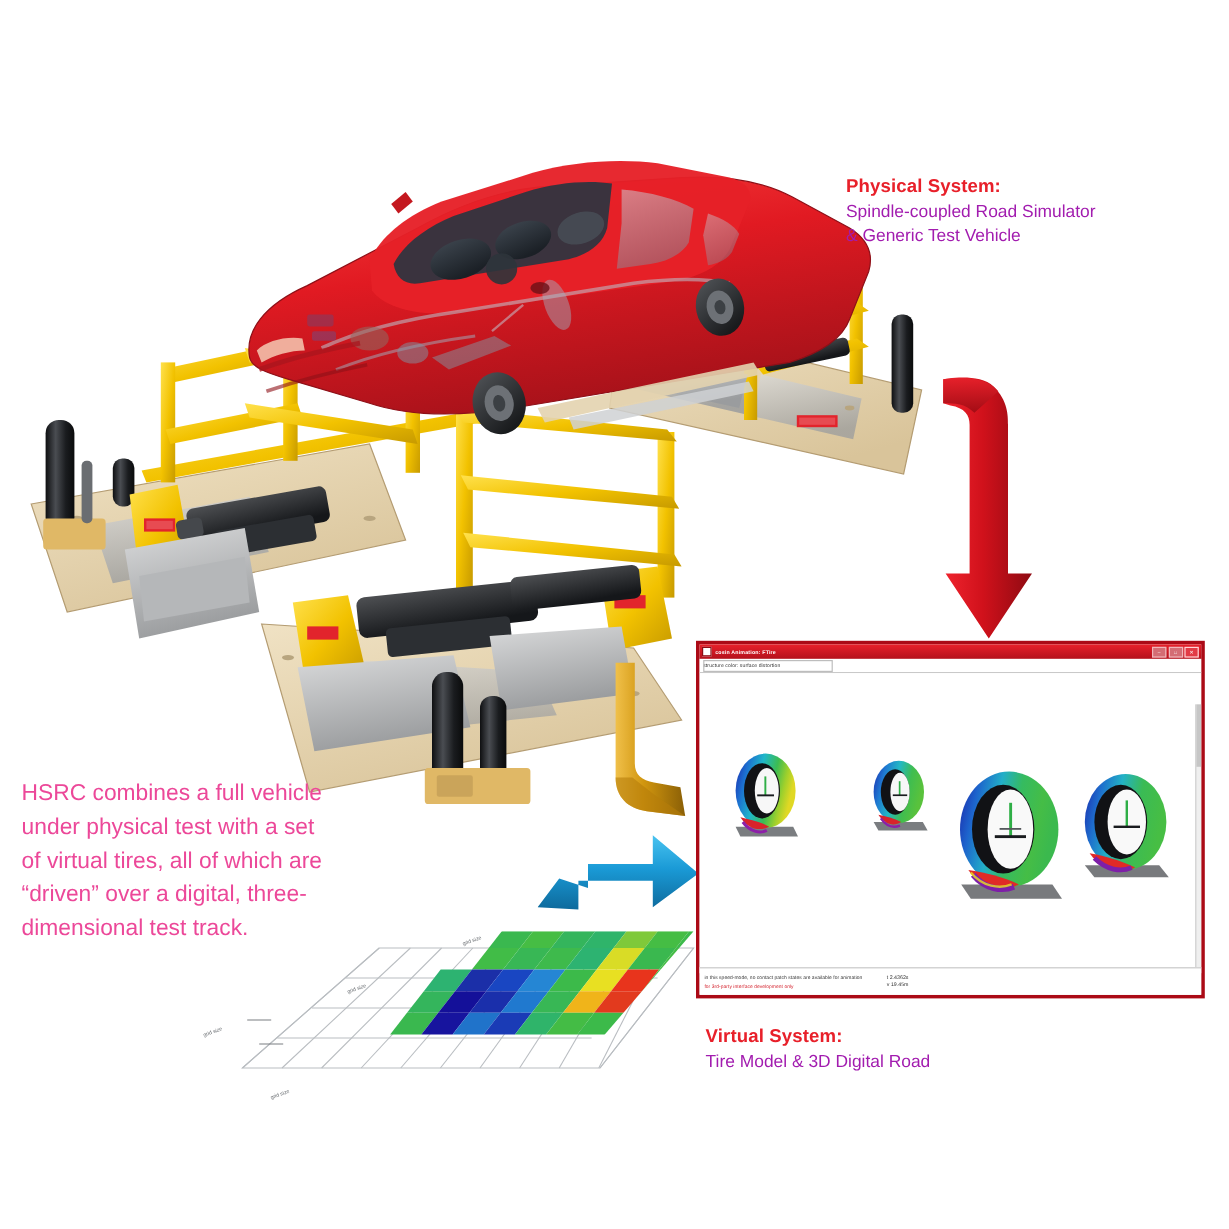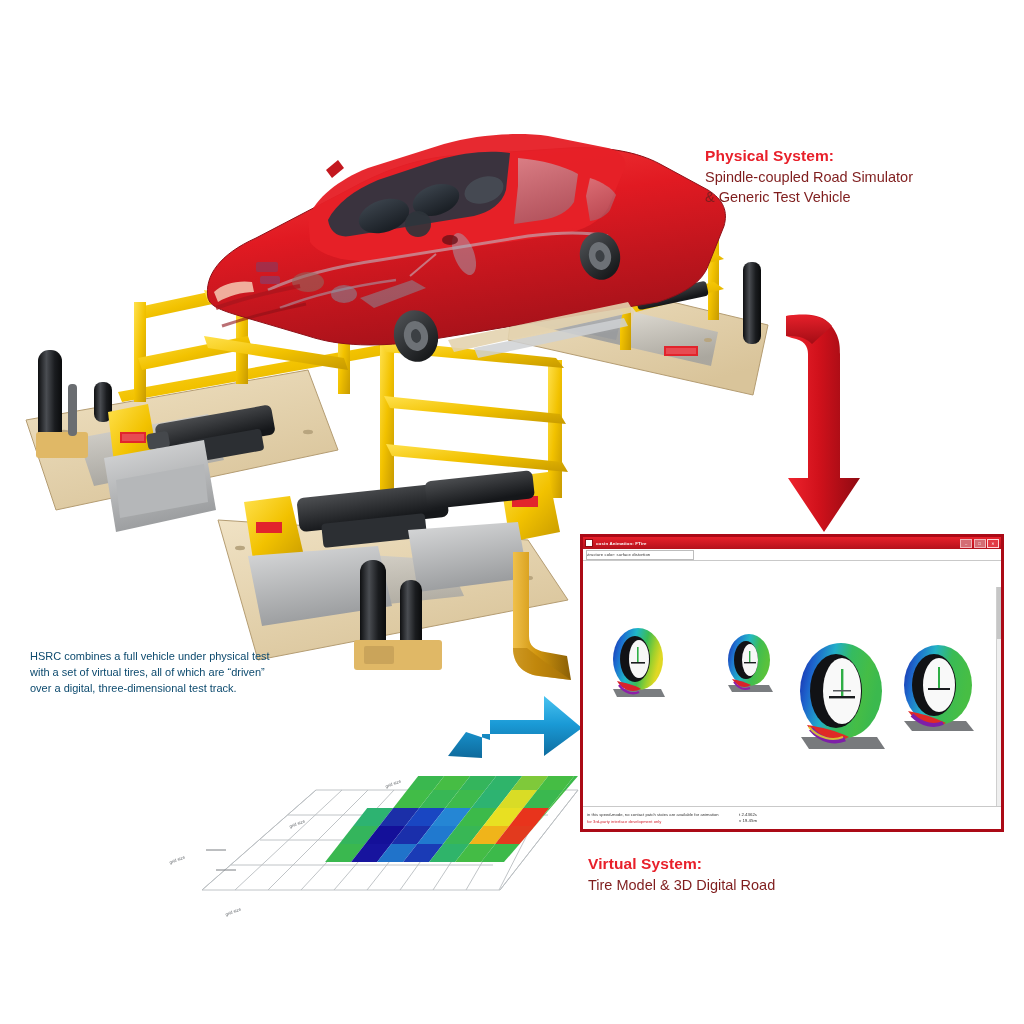--- a/index.html
+++ b/index.html
@@ -4,27 +4,27 @@
 <style>
   html,body{margin:0;padding:0;background:#ffffff;}
   body{width:1024px;height:1024px;position:relative;overflow:hidden;
        font-family:"Liberation Sans","DejaVu Sans",sans-serif;color:#3a3a3a;}
 
   .stage{position:absolute;inset:0;}
 
   
   .label-block{position:absolute;}
   .label-title{font-size:15.5px;font-weight:bold;color:#e8202a;line-height:1.35;letter-spacing:.1px;}
-  .label-sub{font-size:14.5px;color:#7f1d1d;line-height:1.38;}
+  .label-sub{font-size:14.5px;color:#a21caf;line-height:1.38;}
 
   #physical-label{left:681px;top:146px;margin-left:24px;}
   #virtual-label{left:588px;top:834px;margin-top:20px;}
 
-  #body-copy{position:absolute;left:30px;top:648px;width:252px;
-             font-size:11px;line-height:1.47;color:#0c4a6e;}
+  #body-copy{position:absolute;left:18px;top:648px;width:252px;
+             font-size:19px;line-height:1.47;color:#ec4899;}
 
   
   .arrow{position:absolute;}
   #red-arrow{left:782px;top:306px;width:90px;height:232px;}
   #gold-arrow{left:505px;top:552px;width:72px;height:128px;}
   #blue-arrow{left:448px;top:686px;width:136px;height:76px;}
 
   
   #sim-window{position:absolute;left:580px;top:534px;width:424px;height:298px;
               border:3px solid #ab0a16;background:#ffffff;box-sizing:border-box;}

